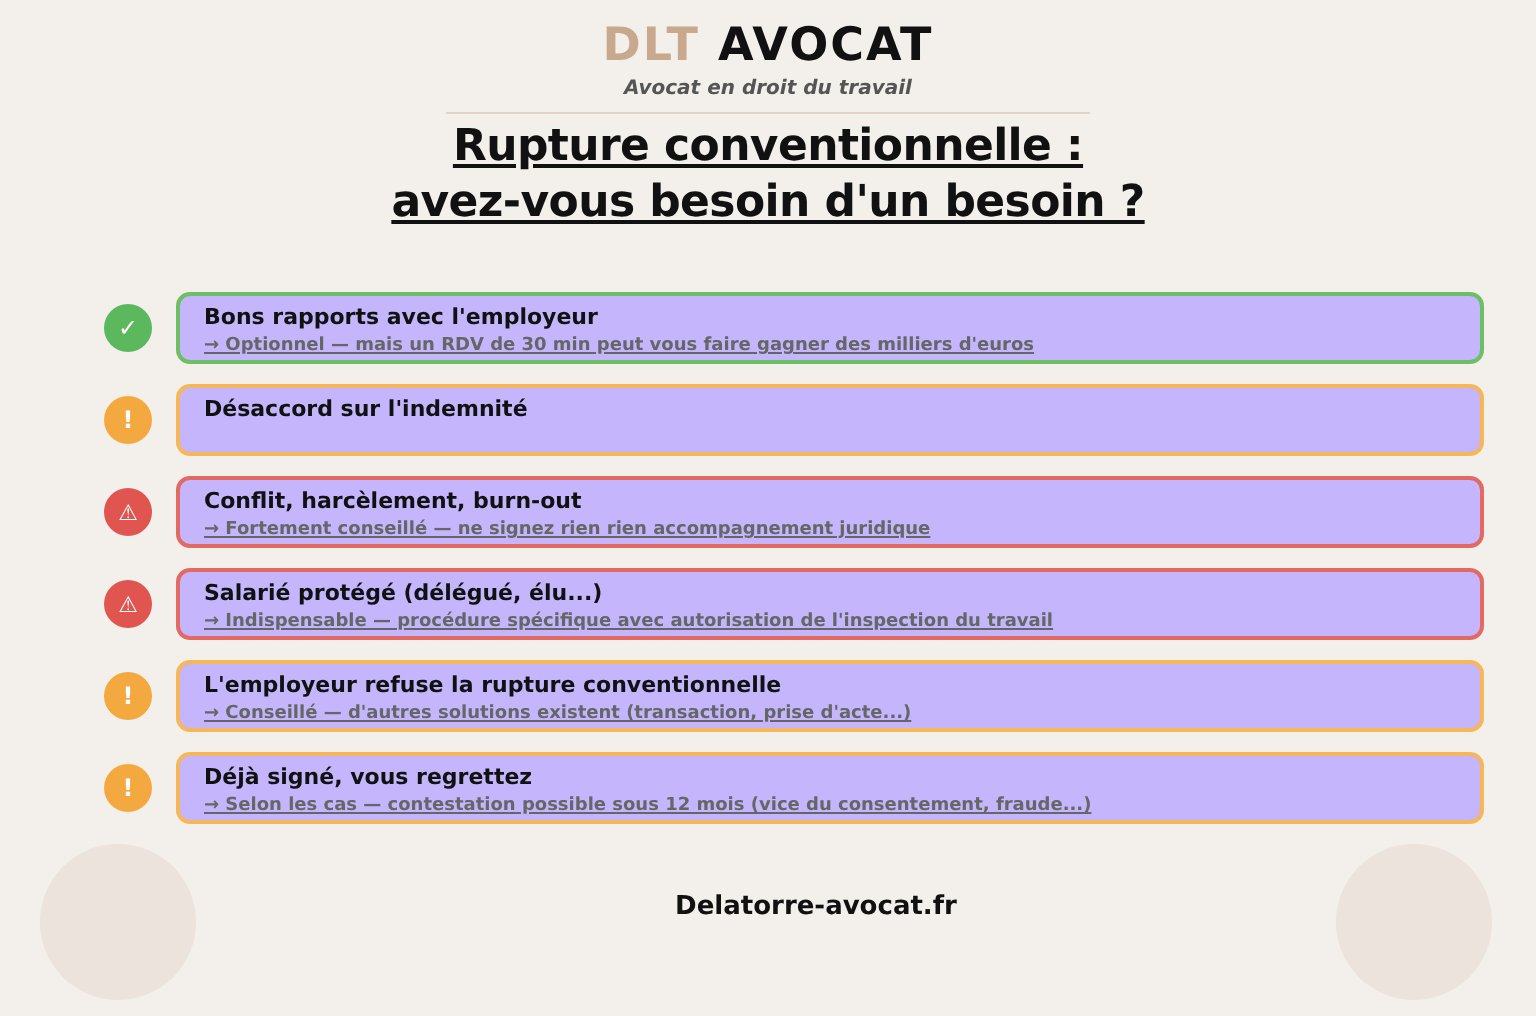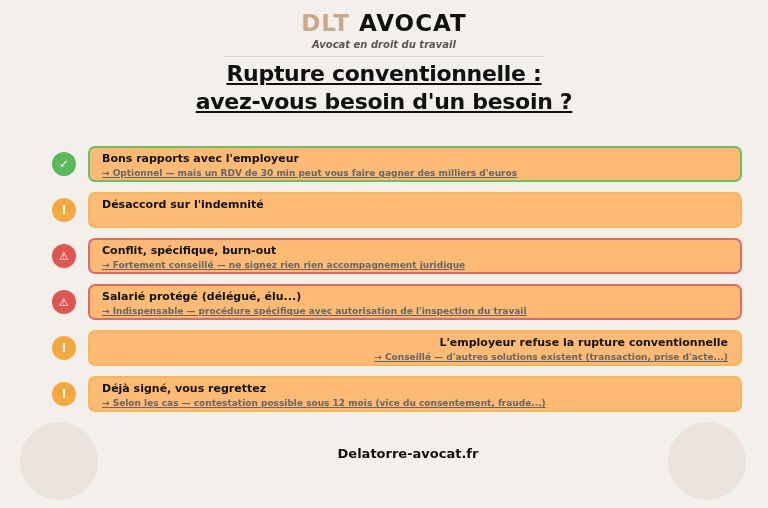--- a/index.html
+++ b/index.html
@@ -22,21 +22,21 @@
 
   .list { position:absolute; left:52px; top:146px; width:690px; }
   .row { position:relative; height:40px; margin-bottom:6px; }
   .badge {
     position:absolute; left:0; top:6px; width:24px; height:24px; border-radius:50%;
     display:flex; align-items:center; justify-content:center;
     color:#fff; font-size:12px; font-weight:bold;
   }
   .card {
     position:absolute; left:36px; right:0; top:0; height:36px;
-    background:#fdba74; border:2px solid; border-radius:7px;
+    background:#c4b5fd; border:2px solid; border-radius:7px;
     padding:3px 12px 0 12px; box-sizing:border-box;
   }
   .card-title { font-size:11px; font-weight:bold; color:#111; line-height:16px; white-space:nowrap; }
   .card-sub { font-size:9px; color:#666; line-height:13px; white-space:nowrap; font-weight:bold;text-decoration:underline; }
   .footer { position:absolute; left:0; right:0; top:446px; text-align:center; font-size:13px; font-weight:bold; color:#111;padding-left:48px; }
 </style>
 </head>
 <body>
 
 <div class="deco-circle" style="left:20px; top:422px;"></div>
@@ -65,34 +65,34 @@
   </div>
   <div class="row">
     <div class="badge" style="background:#f4a940;">!</div>
     <div class="card" style="border-color:#f5b75a;">
       <div class="card-title">Désaccord sur l'indemnité</div>
     </div>
   </div>
   <div class="row">
     <div class="badge" style="background:#e05550; font-size:11px;">⚠</div>
     <div class="card" style="border-color:#e26a63;">
-      <div class="card-title">Conflit, spécifique, burn-out</div>
+      <div class="card-title">Conflit, harcèlement, burn-out</div>
       <div class="card-sub">→ Fortement conseillé — ne signez rien rien accompagnement juridique</div>
     </div>
   </div>
   <div class="row">
     <div class="badge" style="background:#e05550; font-size:11px;">⚠</div>
     <div class="card" style="border-color:#e26a63;">
       <div class="card-title">Salarié protégé (délégué, élu...)</div>
       <div class="card-sub">→ Indispensable — procédure spécifique avec autorisation de l'inspection du travail</div>
     </div>
   </div>
   <div class="row">
     <div class="badge" style="background:#f4a940;">!</div>
-    <div class="card" style="border-color:#f5b75a;text-align:right;">
+    <div class="card" style="border-color:#f5b75a;">
       <div class="card-title">L'employeur refuse la rupture conventionnelle</div>
       <div class="card-sub">→ Conseillé — d'autres solutions existent (transaction, prise d'acte...)</div>
     </div>
   </div>
   <div class="row">
     <div class="badge" style="background:#f4a940;">!</div>
     <div class="card" style="border-color:#f5b75a;">
       <div class="card-title">Déjà signé, vous regrettez</div>
       <div class="card-sub">→ Selon les cas — contestation possible sous 12 mois (vice du consentement, fraude...)</div>
     </div>

